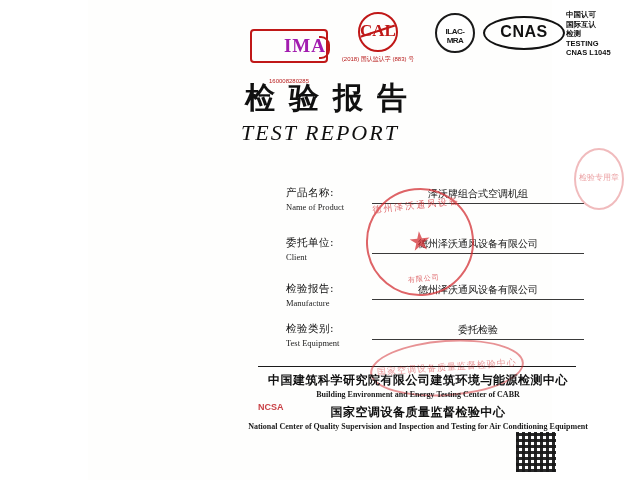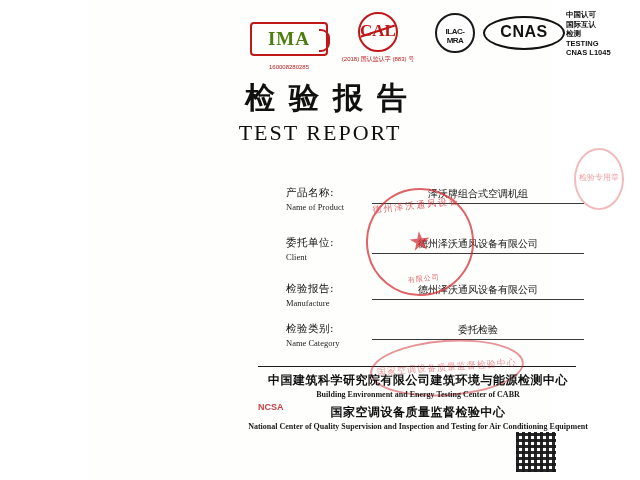--- a/index.html
+++ b/index.html
@@ -36,30 +36,31 @@
     height: 58px;
   }
   .mark {
     position: absolute;
     text-align: center;
   }
   .mark-ima { left: 0px; top: 4px; width: 82px; }
   .ima-box {
     width: 74px;
     height: 30px;
-    margin: 8px auto;
+    margin: 15px auto;
     border: 2px solid #c01818;
     border-radius: 4px;
-    color: #4d7c0f;
+    color: #a21caf;
     font-family: "Liberation Serif", serif;
     font-weight: bold;
     font-size: 19px;
     line-height: 29px;
     letter-spacing: 1px;
     position: relative;
+    text-align: right;
   }
   .ima-box::after {
     content: "";
     position: absolute;
     right: -4px;
     top: 5px;
     width: 9px;
     height: 19px;
     border: 2px solid #c01818;
     border-left: none;
@@ -158,20 +159,21 @@
   }
   .title-en {
     position: absolute;
     left: 0; right: 0;
     top: 120px;
     text-align: center;
     font-family: "Liberation Serif", serif;
     font-size: 22px;
     letter-spacing: 2px;
     color: #101010;
+    font-style: italic;
   }
   .report-no {
     position: absolute;
     left: 0; right: 0;
     top: 150px;
     text-align: center;
     font-family: "Liberation Serif", serif;
     font-size: 11px;
     letter-spacing: 0.5px;
     color: #1a1a1a;
@@ -413,21 +415,21 @@
       <div class="labels">
         <div class="lab-cn">检验报告:</div>
         <div class="lab-en">Manufacture</div>
       </div>
       <div class="value">德州泽沃通风设备有限公司</div>
     </div>
 
     <div class="field" style="top:322px">
       <div class="labels">
         <div class="lab-cn">检验类别:</div>
-        <div class="lab-en">Name Category</div>
+        <div class="lab-en">Test Equipment</div>
       </div>
       <div class="value">委托检验</div>
     </div>
 
     <div class="stamp-round">
       <div class="arc-top">德州泽沃通风设备</div>
       <div class="star">★</div>
       <div class="arc-bottom">有限公司</div>
     </div>
 

